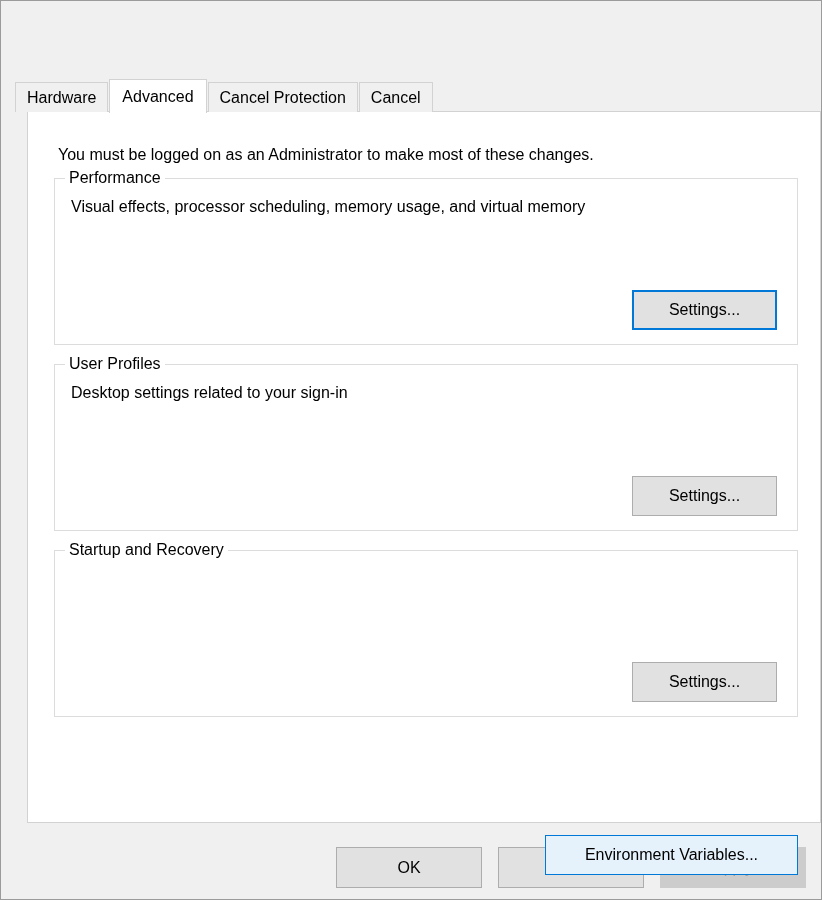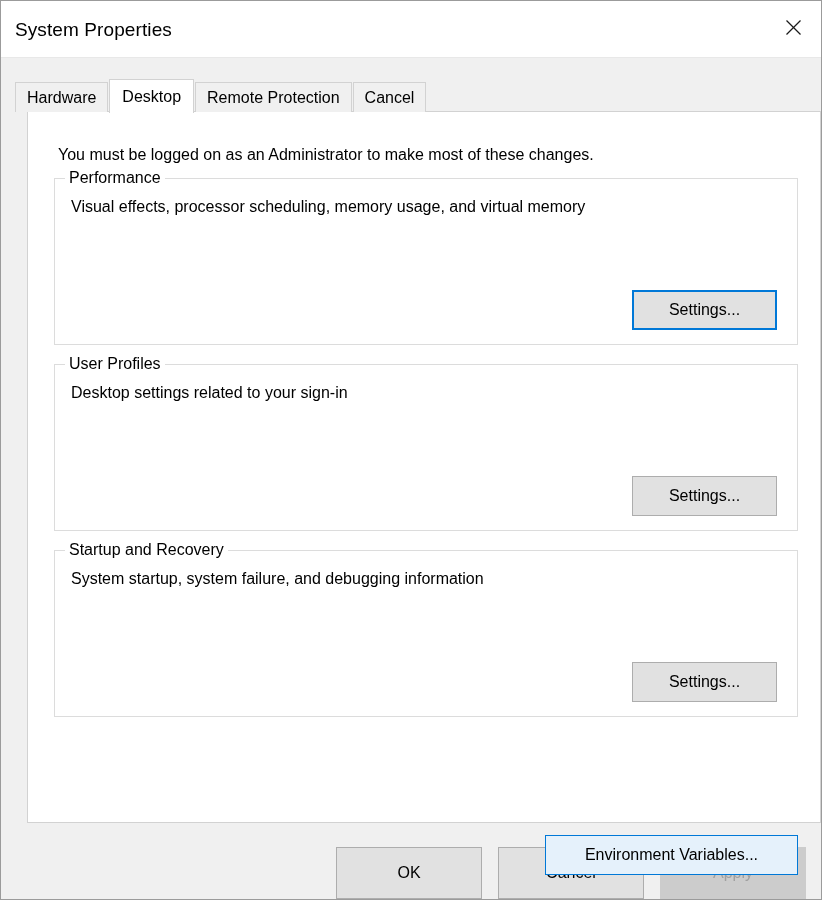--- a/index.html
+++ b/index.html
@@ -195,52 +195,41 @@
     position: absolute;
     left: 0;
     top: 846px;
     width: 820px;
     height: 54px;
   }
   .bottom-btn {
     position: absolute;
     top: 0;
     width: 146px;
-    height: 52px;
+    height: 41px;
   }
   #btn-ok { left: 335px; }
   #btn-cancel { left: 497px; }
   #btn-apply { left: 659px; }
 </style>
 </head>
 <body>
 
 <div id="window">
 
-  <div id="titlebar">
-    <div id="title-text">System Properties</div>
-    <div id="close-button">
-      <span>
-        <svg width="17" height="17" viewBox="0 0 17 17" aria-hidden="true">
-          <line x1="1.5" y1="1.5" x2="15.5" y2="15.5" stroke="#1a1a1a" stroke-width="1.3"></line>
-          <line x1="15.5" y1="1.5" x2="1.5" y2="15.5" stroke="#1a1a1a" stroke-width="1.3"></line>
-        </svg>
-      </span>
-    </div>
-  </div>
 
   <div id="tabstrip">
     <div class="tab">
       <span>Hardware</span>
     </div>
     <div class="tab active">
-      <span>Desktop</span>
+      <span>Advanced</span>
     </div>
     <div class="tab">
-      <span>Remote Protection</span>
+      <span>Cancel Protection</span>
     </div>
     <div class="tab">
       <span>Cancel</span>
     </div>
   </div>
 
   <div id="tabpanel">
 
     <div id="intro-text">You must be logged on as an Administrator to make most of these changes.</div>
 
@@ -251,21 +240,20 @@
     </div>
 
     <div class="groupbox" id="group-userprofiles">
       <div class="group-legend">User Profiles</div>
       <div class="group-desc">Desktop settings related to your sign-in</div>
       <button class="btn group-btn">Settings...</button>
     </div>
 
     <div class="groupbox" id="group-startup">
       <div class="group-legend">Startup and Recovery</div>
-      <div class="group-desc">System startup, system failure, and debugging information</div>
       <button class="btn group-btn">Settings...</button>
     </div>
 
     <button class="btn hover" id="btn-environment">Environment Variables...</button>
 
   </div>
 
   <div id="bottom-bar">
     <button class="btn bottom-btn" id="btn-ok">OK</button>
     <button class="btn bottom-btn" id="btn-cancel">Cancel</button>

